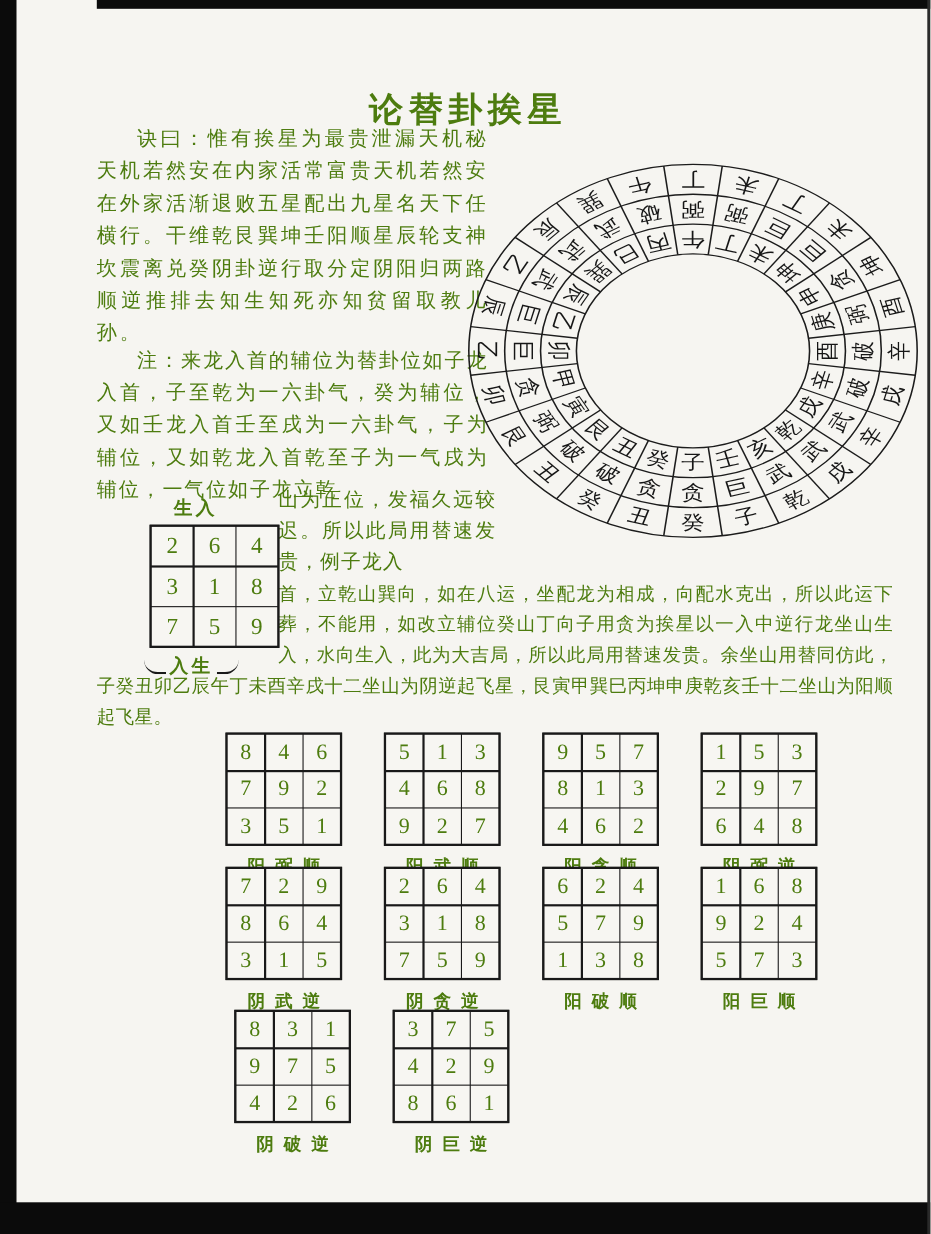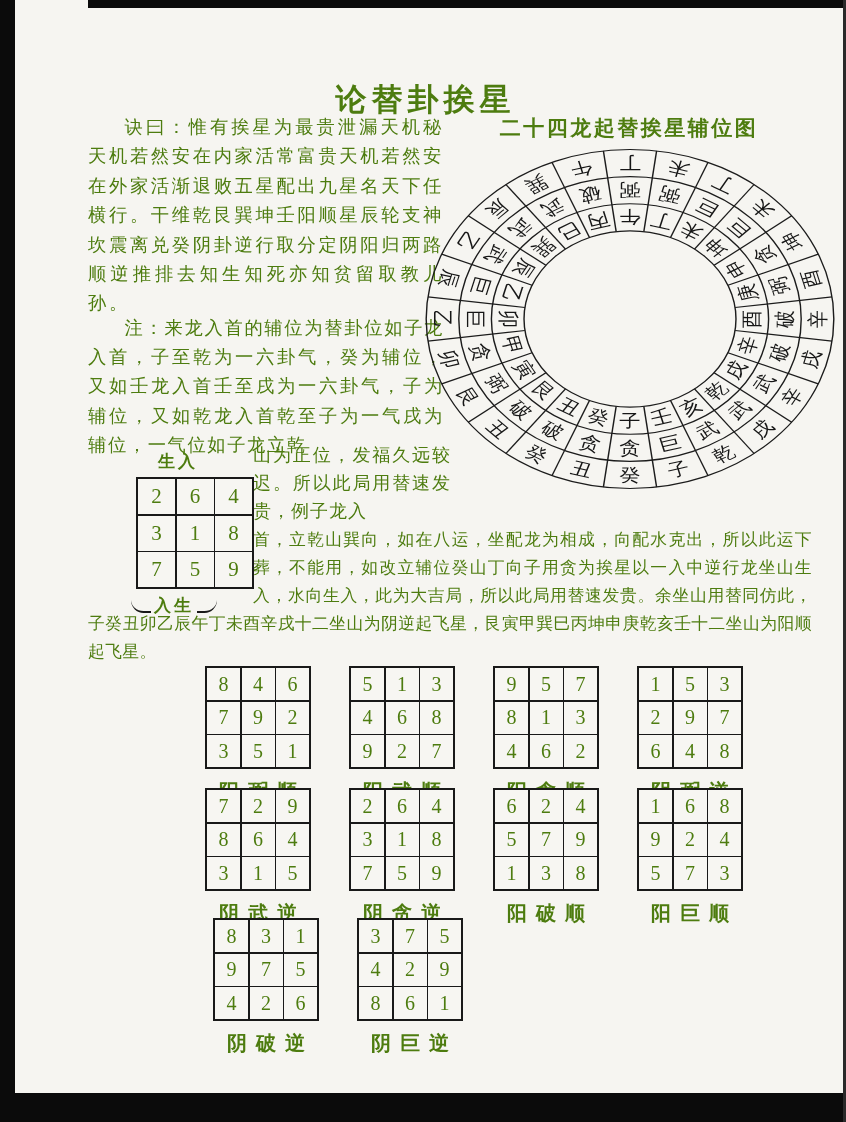--- a/index.html
+++ b/index.html
@@ -48,21 +48,21 @@
   .sw-l{border-bottom:2.6px solid #191919; border-bottom-left-radius:100% 160%;}
   .sw-r{border-bottom:2.6px solid #191919; border-bottom-right-radius:100% 160%;}
 
   .grids-row{position:absolute; display:flex; gap:38px;}
   .grids-row-0{left:205px; top:666px;}
   .grids-row-1{left:205px; top:788px;}
   .grids-row-2{left:213px; top:918px;}
   .mg{width:106px;}
   .mg .grid3{grid-template-columns:repeat(3,33px); grid-auto-rows:32px;}
   .mg .cell{font-size:20px;}
-  .mg-label{margin-top:9px; text-align:center; font-size:20px; font-weight:bold;
+  .mg-label{margin-top:9px; text-align:center; font-size:16px; font-weight:bold;
     letter-spacing:9px; text-indent:9px; white-space:nowrap;font-family:Liberation Serif, serif;}
 
   .footer{position:absolute; left:0; right:0; top:1046px; text-align:center;
     font-size:17px; font-weight:bold; letter-spacing:1px;}
 </style>
 </head>
 <body>
 
 <div class="page">
 
@@ -73,21 +73,20 @@
 
   <h1 class="title">论替卦挨星</h1>
 
   <div class="para para1">诀曰：惟有挨星为最贵泄漏天机秘天机若然安在内家活常富贵天机若然安在外家活渐退败五星配出九星名天下任横行。干维乾艮巽坤壬阳顺星辰轮支神坎震离兑癸阴卦逆行取分定阴阳归两路顺逆推排去知生知死亦知贫留取教儿孙。</div>
   <div class="para noteA">注：来龙入首的辅位为替卦位如子龙入首，子至乾为一六卦气，癸为辅位，又如壬龙入首壬至戌为一六卦气，子为辅位，又如乾龙入首乾至子为一气戌为辅位，一气位如子龙立乾</div>
   <div class="para noteB">山为正位，发福久远较迟。所以此局用替速发贵，例子龙入</div>
   <div class="para noteC">
     <span class="noteC-spacer"></span><span>首，立乾山巽向，如在八运，坐配龙为相成，向配水克出，所以此运下葬，不能用，如改立辅位癸山丁向子用贪为挨星以一入中逆行龙坐山生入，水向生入，此为大吉局，所以此局用替速发贵。余坐山用替同仿此，子癸丑卯乙辰午丁未酉辛戌十二坐山为阴逆起飞星，艮寅甲巽巳丙坤申庚乾亥壬十二坐山为阳顺起飞星。</span>
   </div>
 
-  <div class="compass-title">二十四龙起替挨星辅位图</div>
   <svg id="compass-svg" viewBox="0 0 420 420" preserveAspectRatio="none">
       <circle cx="210" cy="210" r="104" fill="none" stroke="#1c1c1c" stroke-width="1.4"></circle>
       <circle cx="210" cy="210" r="136" fill="none" stroke="#1c1c1c" stroke-width="1.4"></circle>
       <circle cx="210" cy="210" r="168" fill="none" stroke="#1c1c1c" stroke-width="1.4"></circle>
       <circle cx="210" cy="210" r="200" fill="none" stroke="#1c1c1c" stroke-width="1.4"></circle>
       <line x1="196.42527600911464" y1="313.1102655828763" x2="183.89476155598967" y2="408.28897227476205" stroke="#1c1c1c" stroke-width="1.4"></line>
       <line x1="170.20092303403067" y1="306.0834713811738" x2="133.46331352698206" y2="394.7759065022574" stroke="#1c1c1c" stroke-width="1.4"></line>
       <line x1="146.68881138309305" y1="292.5087473902885" x2="88.24771419825586" y2="368.67066805824703" stroke="#1c1c1c" stroke-width="1.4"></line>
       <line x1="127.49125260971154" y1="273.311188616907" x2="51.32933194175297" y2="331.75228580174416" stroke="#1c1c1c" stroke-width="1.4"></line>
       <line x1="113.91652861882618" y1="249.79907696596933" x2="25.224093497742643" y2="286.536686473018" stroke="#1c1c1c" stroke-width="1.4"></line>

